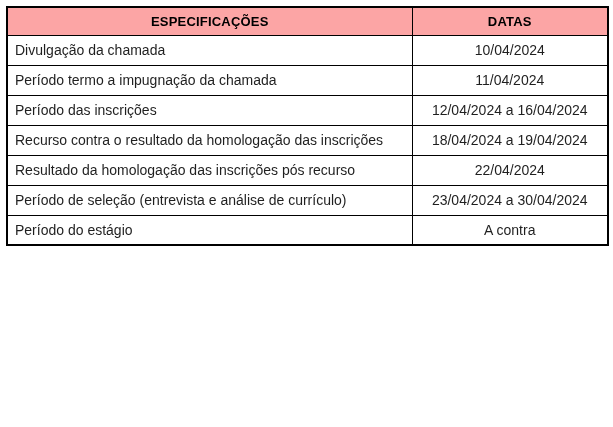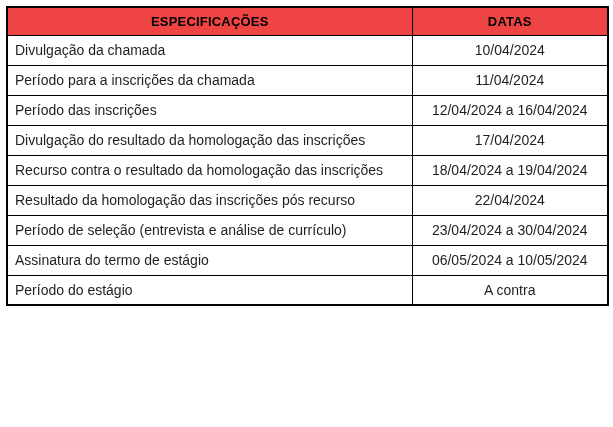--- a/index.html
+++ b/index.html
@@ -23,21 +23,21 @@
     border: 2px solid #000000;
   }
   table.schedule th,
   table.schedule td {
     border: 1.5px solid #000000;
     box-sizing: border-box;
   }
   table.schedule col.col-spec { width: 405px; }
   table.schedule col.col-date { width: 196px; }
   table.schedule th {
-    background: #ef4444;
+    background: #fca5a5;
     color: #000000;
     font-weight: bold;
     font-size: 13px;
     height: 28px;
     text-align: center;
     vertical-align: middle;
     letter-spacing: 0.2px;
   }
   table.schedule td {
     height: 30px;
@@ -71,46 +71,38 @@
         <th>ESPECIFICAÇÕES</th>
         <th>DATAS</th>
       </tr>
     </thead>
     <tbody>
       <tr>
         <td class="spec-cell">Divulgação da chamada</td>
         <td class="date-cell">10/04/2024</td>
       </tr>
       <tr>
-        <td class="spec-cell">Período para a inscrições da chamada</td>
+        <td class="spec-cell">Período termo a impugnação da chamada</td>
         <td class="date-cell">11/04/2024</td>
       </tr>
       <tr>
         <td class="spec-cell">Período das inscrições</td>
         <td class="date-cell">12/04/2024 a 16/04/2024</td>
-      </tr>
-      <tr>
-        <td class="spec-cell">Divulgação do resultado da homologação das inscrições</td>
-        <td class="date-cell">17/04/2024</td>
       </tr>
       <tr>
         <td class="spec-cell">Recurso contra o resultado da homologação das inscrições</td>
         <td class="date-cell">18/04/2024 a 19/04/2024</td>
       </tr>
       <tr>
         <td class="spec-cell">Resultado da homologação das inscrições pós recurso</td>
         <td class="date-cell">22/04/2024</td>
       </tr>
       <tr>
         <td class="spec-cell">Período de seleção (entrevista e análise de currículo)</td>
         <td class="date-cell">23/04/2024 a 30/04/2024</td>
       </tr>
       <tr>
-        <td class="spec-cell">Assinatura do termo de estágio</td>
-        <td class="date-cell">06/05/2024 a 10/05/2024</td>
-      </tr>
-      <tr>
         <td class="spec-cell">Período do estágio</td>
         <td class="date-cell">A contra</td>
       </tr>
     </tbody>
   </table>
 </div>
 
 </body></html>

